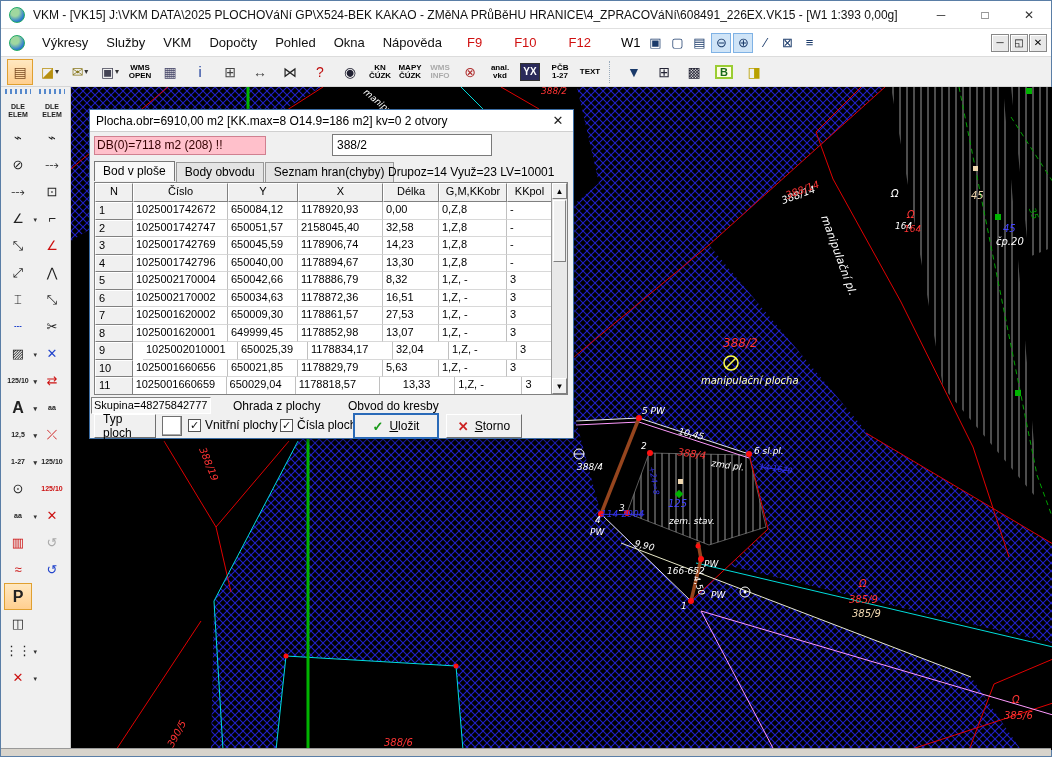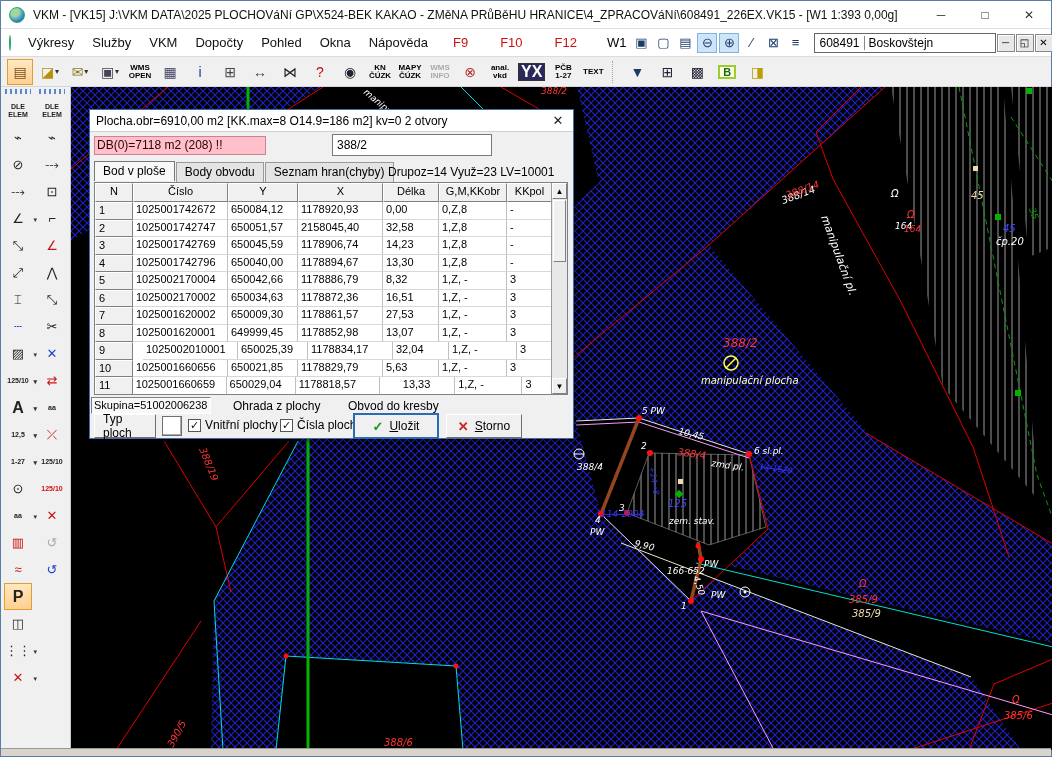--- a/index.html
+++ b/index.html
@@ -23,21 +23,21 @@
   #code-val { padding:0 4px; border-right:1px solid #888; font-size:12px; }
   #search-input { border:0; outline:0; width:130px; font-size:12px; padding:0 4px; font-family:"Liberation Sans",sans-serif; }
   .mdibtn { width:18px; height:18px; border:1px solid #888; background:#e8e8e8; display:flex; align-items:center; justify-content:center; font-size:10px; margin-left:1px; box-shadow:inset 1px 1px 0 #fff; }
   
   #toolbar { position:absolute; left:0; top:56px; right:0; height:30px; background:#f0f0f0; border-bottom:1px solid #d6d6d6; display:flex; align-items:center; padding-left:4px; }
   .tbtn { min-width:26px; height:26px; margin:0 2px; display:flex; align-items:center; justify-content:center; font-size:14px; color:#1a3a6a; border:1px solid transparent; white-space:pre; text-align:center; }
   .tbtn .lbl { font-size:8px; line-height:8px; color:#000; font-weight:bold; }
   .tbtn.active { border:1px solid #e0a030; background:linear-gradient(#ffe8c0,#ffcf90); }
   .tbtn.disabled { color:#aaa; } .tbtn.disabled .lbl { color:#aaa; }
   .tbtn.green-box .lbl { border:2px solid #9acd32; color:#1a6a1a; font-size:11px; padding:1px 3px; background:#fffde0; }
-  .tbtn.boxed .lbl { border:1px solid #333; font-size:16px; padding:4px 2px; background:#2a2a5a; color:#fff; }
+  .tbtn.boxed .lbl { border:1px solid #333; font-size:10px; padding:4px 2px; background:#2a2a5a; color:#fff; }
   .dd { font-size:8px; color:#333; margin-left:1px; }
   .tsep { width:6px; height:22px; border-left:1px dotted #9ab; margin:0 4px; }
   
   #lefttb { position:absolute; left:0; top:86px; width:70px; bottom:8px; background:#f0f0f0; border-right:1px solid #c8c8c8; display:flex; }
   .ltcol { width:34px; display:flex; flex-direction:column; align-items:center; }
   .lt-handle { width:26px; height:5px; margin:2px 0 3px 0; background:repeating-linear-gradient(90deg,#5588cc 0 2px,transparent 2px 5px); }
   .ltbtn { width:28px; height:27px; display:flex; align-items:center; justify-content:center; font-size:13px; color:#222; border:1px solid transparent; position:relative; }
   .ltbtn.small { font-size:8px; font-weight:bold; }
   .ltbtn.red { color:#cc1111; } .ltbtn.blue { color:#2244cc; } .ltbtn.gray { color:#aaa; }
   .ltbtn.big { font-size:16px; font-weight:bold; }
@@ -107,24 +107,20 @@
     <span id="menu-icons" style="display:flex">
         <span class="mbicon">▣</span>
         <span class="mbicon">▢</span>
         <span class="mbicon">▤</span>
         <span class="mbicon act">⊖</span>
         <span class="mbicon act">⊕</span>
         <span class="mbicon">∕</span>
         <span class="mbicon">⊠</span>
         <span class="mbicon">≡</span>
       </span>
-    <span id="code-box">
-      <span id="code-val">608491</span>
-      <input id="search-input" value="Boskovštejn" style="">
-    </span>
     <span style="flex:1"></span>
     <span id="mdi-btns" style="display:flex;margin-right:4px">
         <span class="mdibtn">─</span>
         <span class="mdibtn">◱</span>
         <span class="mdibtn">✕</span>
       </span>
   </div>
 
   <div id="toolbar">
       <div class="tbtn active"><span style="color: rgb(122, 74, 33);">▤</span></div>
@@ -567,21 +563,21 @@
             <div class="tc" style="width: 45px;">3</div>
           </div>
         </div>
       <div id="vscroll">
         <div class="sarrow">▲</div>
         <div id="sthumb"></div>
         <div class="sarrow" id="sdown">▼</div>
       </div>
     </div>
 
-    <div id="skupina">Skupina=51002006238</div>
+    <div id="skupina">Skupina=48275842777</div>
     <div id="ohrada">Ohrada z plochy</div>
     <div id="obvod">Obvod do kresby</div>
 
     <div class="dbtn" id="btn-typ">Typ ploch</div>
     <div id="swatch"></div>
     <div class="chk" id="chk1">
       <span class="chkbox">✓</span>
       <span>Vnitřní plochy</span>
     </div>
     <div class="chk" id="chk2">

